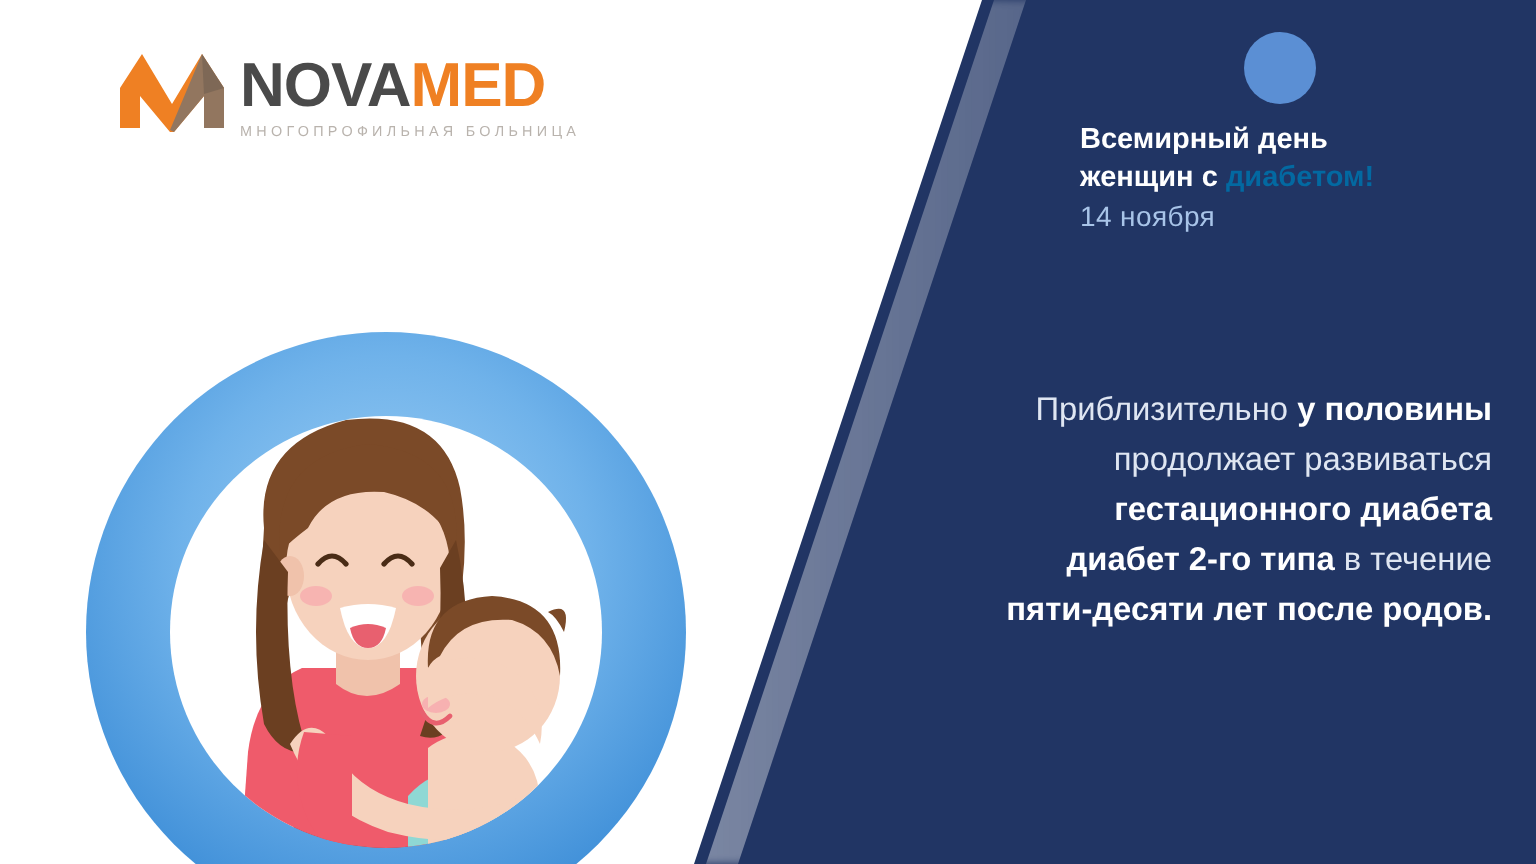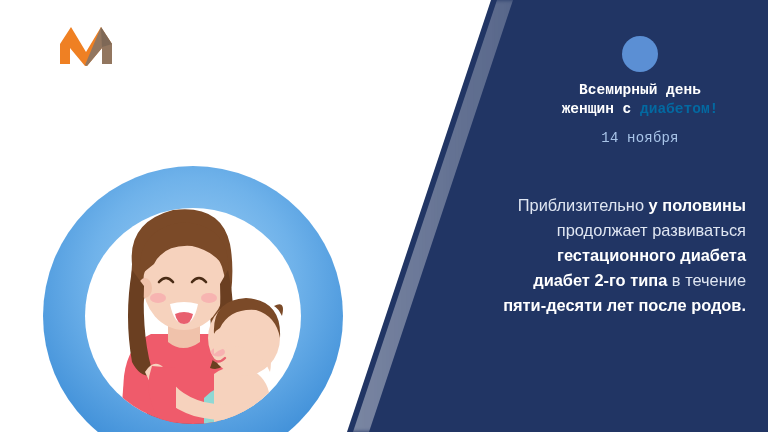--- a/index.html
+++ b/index.html
@@ -82,42 +82,40 @@
   .illustration {
     position:absolute;
     left:8px; top:166px;
     width:370px; height:300px;
     z-index:4;
   }
 
   
   .header-block {
     position:absolute;
-    left:540px; top:36px;
+    left:540px; top:16px;
     width:200px;
     z-index:6;
-    text-align:center;
-    font-family:Liberation Mono, monospace;
   }
   .awareness-circle {
     width:36px; height:36px;
     border-radius:50%;
     background:#5b8fd4;
     margin:0 auto 9px auto;
   }
   .header-line {
     font-size:14.5px;
     font-weight:bold;
     color:#ffffff;
     line-height:1.28;
     white-space:nowrap;
   }
   .hl-accent { color:#0369a1; font-weight:bold; }
   .header-date {
-    margin-top:12px;
+    margin-top:2px;
     font-size:14px;
     color:#a8c4e8;
     font-weight:normal;
     letter-spacing:.2px;
   }
 
   
   .message {
     position:absolute;
     left:418px; top:193px;
@@ -142,20 +140,24 @@
 
   <div class="right-panel"></div>
   <div class="diagonal-glow"></div>
 
   <div class="logo">
     <svg class="logo-mark" viewBox="0 0 56 42">
       <path d="M2 40 L2 20 L13 3 L28 28 L43 3 L54 20 L54 40 L44 40 L44 24 L29 42 L27 42 L12 24 L12 40 Z" fill="#ef8023"></path>
       <path d="M43 3 L54 20 L54 40 L44 40 L44 24 L29 42 L27 41 Z" fill="#8a7565" opacity="0.92"></path>
       <path d="M43 3 L54 20 L44 23 Z" fill="#6e5c4e" opacity="0.55"></path>
     </svg>
+    <div class="logo-text-wrap">
+      <div class="logo-word"><span class="logo-nova">NOVA</span><span class="logo-med">MED</span></div>
+      <div class="logo-tagline">МНОГОПРОФИЛЬНАЯ БОЛЬНИЦА</div>
+    </div>
   </div>
 
   <svg class="illustration" viewBox="0 0 370 300">
     <defs>
       <radialGradient id="ringGrad" cx="50%" cy="38%" r="62%">
         <stop offset="0%" stop-color="#9fd0f5"></stop>
         <stop offset="55%" stop-color="#6fb2ea"></stop>
         <stop offset="100%" stop-color="#3f8fd8"></stop>
       </radialGradient>
       <clipPath id="innerClip">

